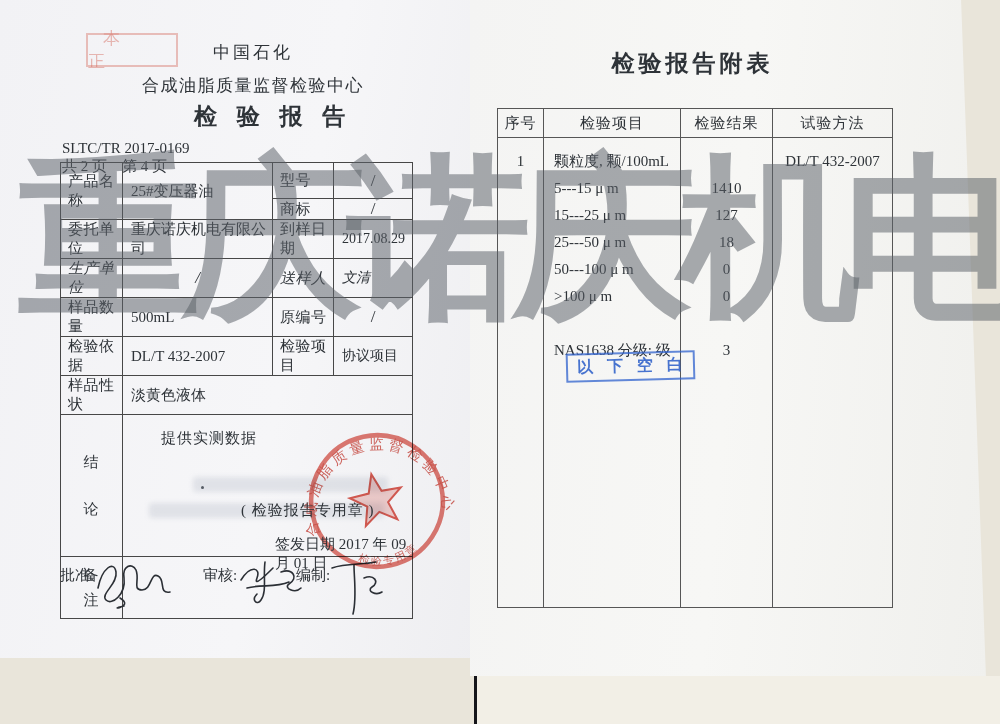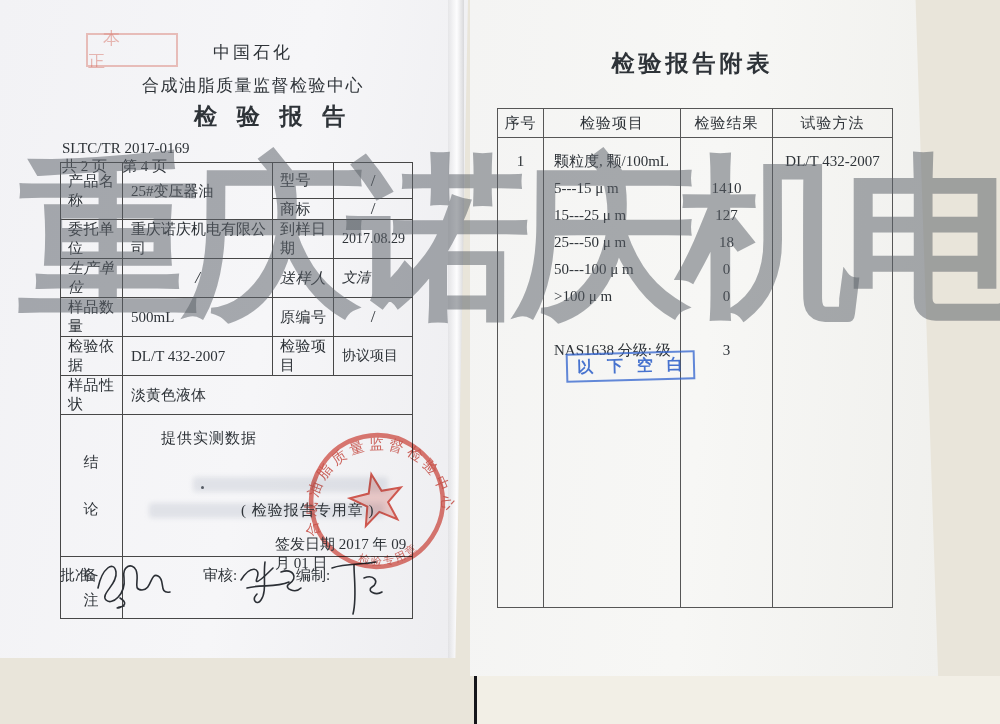--- a/index.html
+++ b/index.html
@@ -3,21 +3,21 @@
 <meta charset="utf-8">
 <style>
   html,body{margin:0;padding:0;}
   body{
     width:1000px;height:724px;position:relative;overflow:hidden;
     background:#e9e5da;
     font-family:"Liberation Serif","DejaVu Serif",serif;
     color:#2e3338;
   }
   
-  .page{position:absolute;top:0;}
+  .page{position:absolute;top:0;padding-left:48px;}
   .left-page{
     left:0;width:468px;height:658px;
     background:linear-gradient(100deg,#f2f2f5 0%,#f6f6f8 55%,#ededf0 100%);
     clip-path:polygon(0 0,100% 0,97.3% 100%,0 100%);
   }
   .left-fold{
     position:absolute;right:4px;top:0;width:16px;height:100%;
     background:linear-gradient(to right,rgba(0,0,0,.05),#fdfdfe 55%,rgba(0,0,0,.10));
   }
   .right-page{

